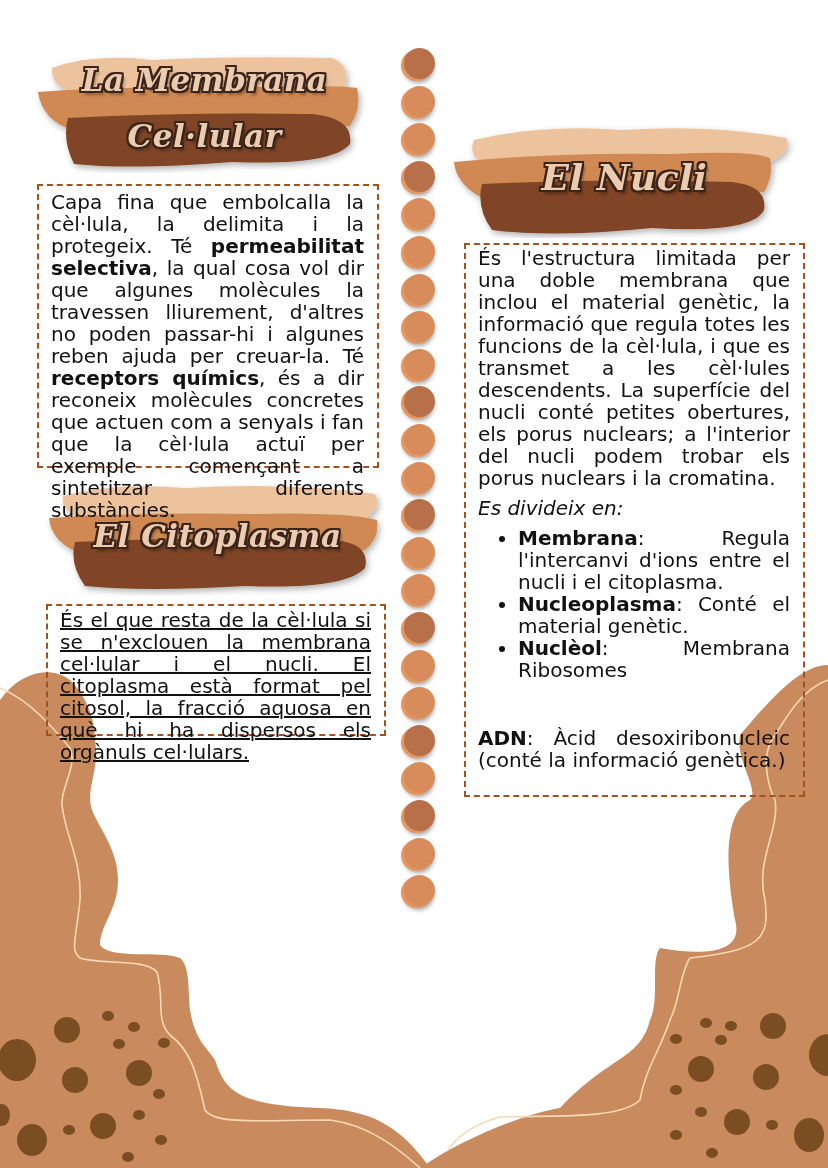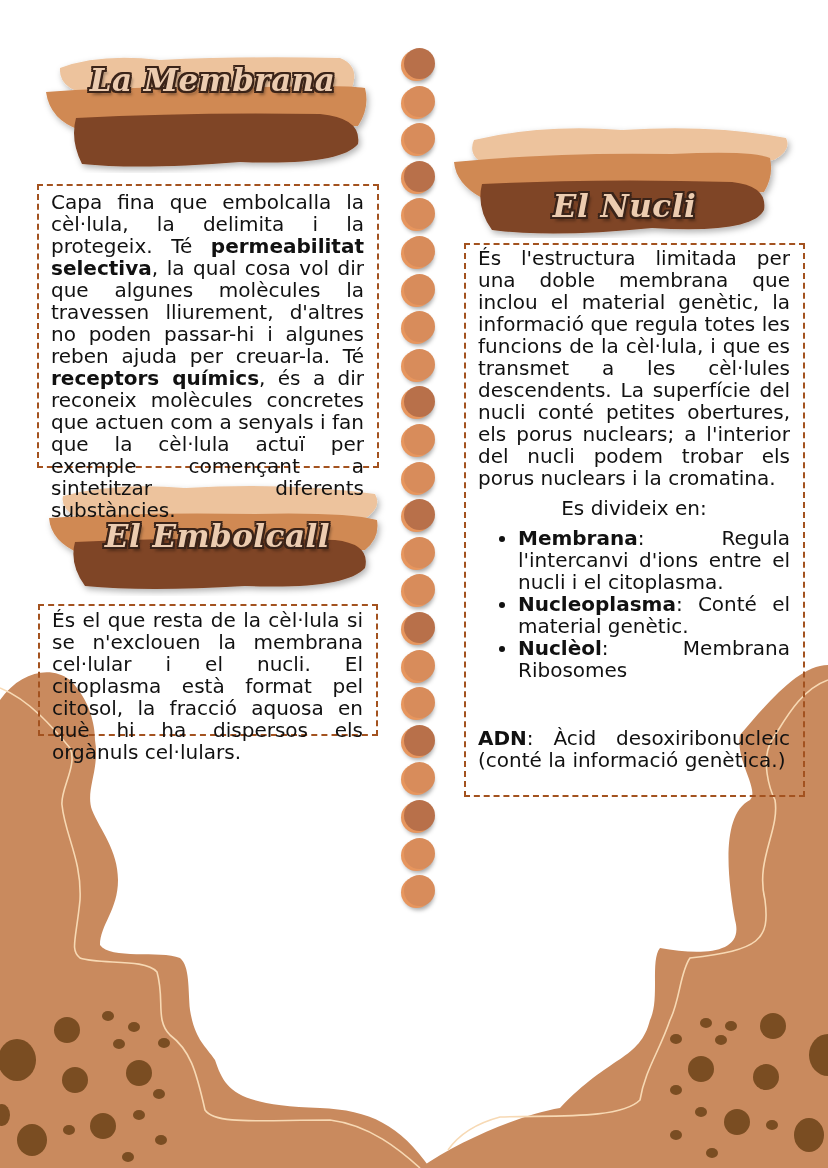--- a/index.html
+++ b/index.html
@@ -109,34 +109,35 @@
     <div class="dot" style="left: 404px; top: 612px; background: rgb(184, 112, 74);"></div>
     <div class="dot" style="left: 404px; top: 649.6px; background: rgb(216, 140, 91);"></div>
     <div class="dot" style="left: 404px; top: 687.2px; background: rgb(216, 140, 91);"></div>
     <div class="dot" style="left: 404px; top: 724.8px; background: rgb(184, 112, 74);"></div>
     <div class="dot" style="left: 404px; top: 762.4px; background: rgb(216, 140, 91);"></div>
     <div class="dot" style="left: 404px; top: 800px; background: rgb(184, 112, 74);"></div>
     <div class="dot" style="left: 404px; top: 837.6px; background: rgb(216, 140, 91);"></div>
     <div class="dot" style="left: 404px; top: 875.2px; background: rgb(216, 140, 91);"></div>
   </div>
 
-<div class="title-block" style="left:40px; top:48px; width:345px; height:125px;">
+<div class="title-block" style="left:32px; top:48px; width:345px; height:125px;">
   <svg width="345" height="125" viewBox="0 0 345 125">
     <defs>
       <filter id="sh1" x="-10%" y="-10%" width="120%" height="130%">
           <feDropShadow dx="2" dy="3" stdDeviation="3" flood-color="#000" flood-opacity="0.3"></feDropShadow>
         </filter>
     </defs>
     <g filter="url(#sh1)">
       <path d="M20,20 Q60,5 120,12 Q200,8 300,10 Q320,18 312,40 Q200,46 60,48 Q18,44 20,20 Z" fill="#edc39d"></path>
       <path d="M6,44 Q80,38 200,40 Q300,36 325,40 Q330,60 318,78 Q200,80 40,82 Q10,72 6,44 Z" fill="#d08953"></path>
       <path d="M36,70 Q150,64 280,66 Q322,70 318,96 Q300,118 200,114 Q100,122 42,116 Q30,92 36,70 Z" fill="#7f4425"></path>
     </g>
   </svg>
   <div class="title-text" style="top:14px; font-size:31px;">La Membrana</div>
+  <div class="title-text" style="top:70px; font-size:31px;">Cel·lular</div>
 </div>
 
 <div class="box" style="left:37px; top:184px; width:342px; height:284px; padding:5px 13px 0 12px;">
   <p>
     <span>Capa fina que embolcalla la cèl·lula, la delimita i la protegeix. Té </span><b>permeabilitat selectiva</b><span>, la qual cosa vol dir que algunes molècules la travessen lliurement, d'altres no poden passar-hi i algunes reben ajuda per creuar-la. Té </span><b>receptors químics</b><span>, és a dir reconeix molècules concretes que actuen com a senyals i fan que la cèl·lula actuï per exemple començant a sintetitzar diferents substàncies.</span>
   </p>
 </div>
 
 <div class="title-block" style="left:45px; top:478px; width:345px; height:118px;">
   <svg width="345" height="118" viewBox="0 0 345 118">
@@ -144,45 +145,45 @@
       <filter id="sh2" x="-10%" y="-10%" width="120%" height="130%">
           <feDropShadow dx="2" dy="3" stdDeviation="3" flood-color="#000" flood-opacity="0.3"></feDropShadow>
         </filter>
     </defs>
     <g filter="url(#sh2)">
       <path d="M18,18 Q70,4 140,10 Q240,4 330,16 Q338,30 318,42 Q200,46 50,46 Q14,36 18,18 Z" fill="#edc39d"></path>
       <path d="M4,40 Q90,34 210,36 Q300,34 332,42 Q335,60 320,72 Q200,76 36,76 Q6,64 4,40 Z" fill="#d08953"></path>
       <path d="M30,64 Q150,58 290,62 Q326,66 320,90 Q300,112 200,108 Q100,114 40,108 Q24,86 30,64 Z" fill="#7f4425"></path>
     </g>
   </svg>
-  <div class="title-text" style="top:40px; font-size:31px;">El Embolcall</div>
+  <div class="title-text" style="top:40px; font-size:31px;">El Citoplasma</div>
 </div>
 
-<div class="box" style="left:38px; top:604px; width:340px; height:132px; padding:3px 13px 0 12px;">
+<div class="box" style="left:46px; top:604px; width:340px; height:132px; padding:3px 13px 0 12px;text-decoration:underline;">
   <p>És el que resta de la cèl·lula si se n'exclouen la membrana cel·lular i el nucli. El citoplasma està format pel citosol, la fracció aquosa en què hi ha dispersos els orgànuls cel·lulars.</p>
 </div>
 
 <div class="title-block" style="left:452px; top:118px; width:345px; height:120px;">
   <svg width="345" height="120" viewBox="0 0 345 120">
     <defs>
       <filter id="sh3" x="-10%" y="-10%" width="120%" height="130%">
           <feDropShadow dx="2" dy="3" stdDeviation="3" flood-color="#000" flood-opacity="0.3"></feDropShadow>
         </filter>
     </defs>
     <g filter="url(#sh3)">
       <path d="M22,22 Q90,6 170,12 Q260,6 334,20 Q340,32 322,42 Q200,46 40,50 Q14,40 22,22 Z" fill="#edc39d"></path>
       <path d="M2,44 Q100,34 220,36 Q300,32 318,40 Q322,58 312,74 Q200,78 30,80 Q4,66 2,44 Z" fill="#d08953"></path>
       <path d="M30,66 Q150,60 280,64 Q316,68 312,92 Q300,116 200,110 Q100,120 40,112 Q24,90 30,66 Z" fill="#7f4425"></path>
     </g>
   </svg>
-  <div class="title-text" style="top:38px; font-size:31px;margin-top:32px;">El Nucli</div>
+  <div class="title-text" style="top:38px; font-size:36px;">El Nucli</div>
 </div>
 
 <div class="box" style="left:464px; top:243px; width:341px; height:554px; padding:2px 13px 0 12px;">
   <p>És l'estructura limitada per una doble membrana que inclou el material genètic, la informació que regula totes les funcions de la cèl·lula, i que es transmet a les cèl·lules descendents. La superfície del nucli conté petites obertures, els porus nuclears; a l'interior del nucli podem trobar els porus nuclears i la cromatina.</p>
-  <p style="text-align:center;">Es divideix en:</p>
+  <p style="text-align:left;font-style:italic;">Es divideix en:</p>
   <ul>
     <li><b>Membrana</b><span>: Regula l'intercanvi d'ions entre el nucli i el citoplasma.</span></li>
     <li><b>Nucleoplasma</b><span>:  Conté el material genètic.</span></li>
     <li><b>Nuclèol</b><span>: Membrana Ribosomes</span></li>
   </ul>
   <p style="margin-top:46px;"><b>ADN</b><span>: Àcid desoxiribonucleic (conté la informació genètica.)</span></p>
 </div>
 
 </body></html>

